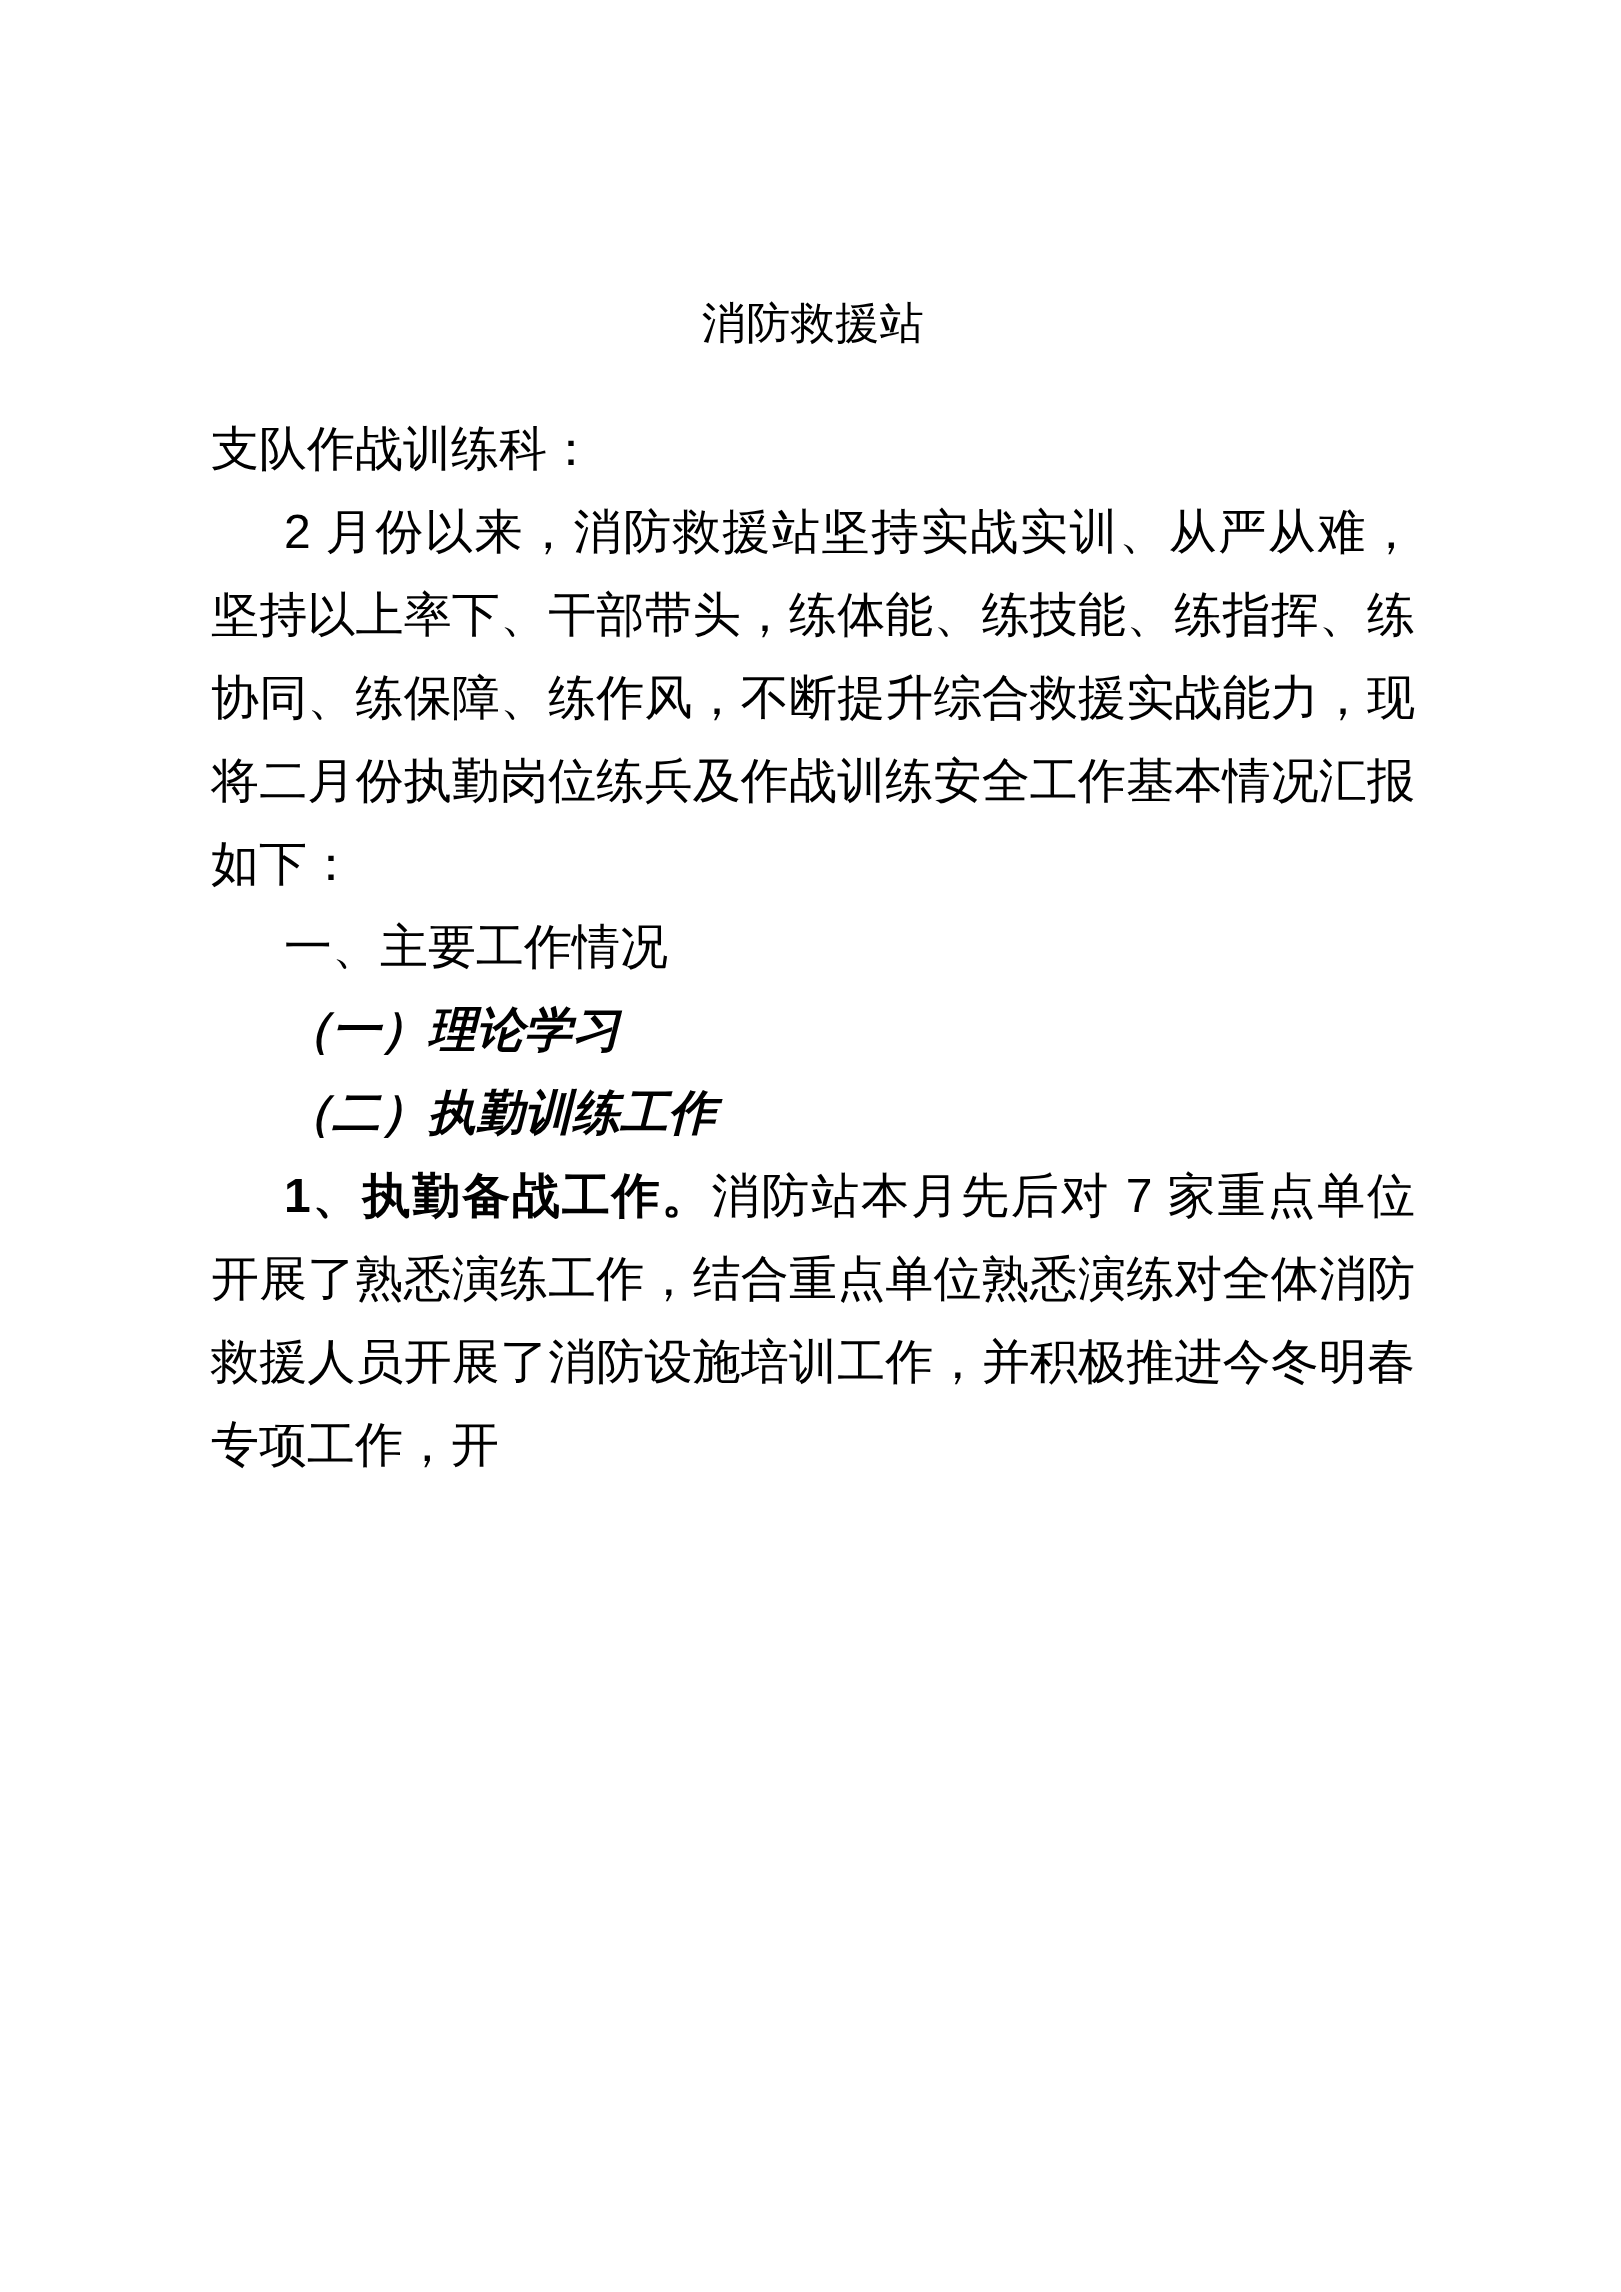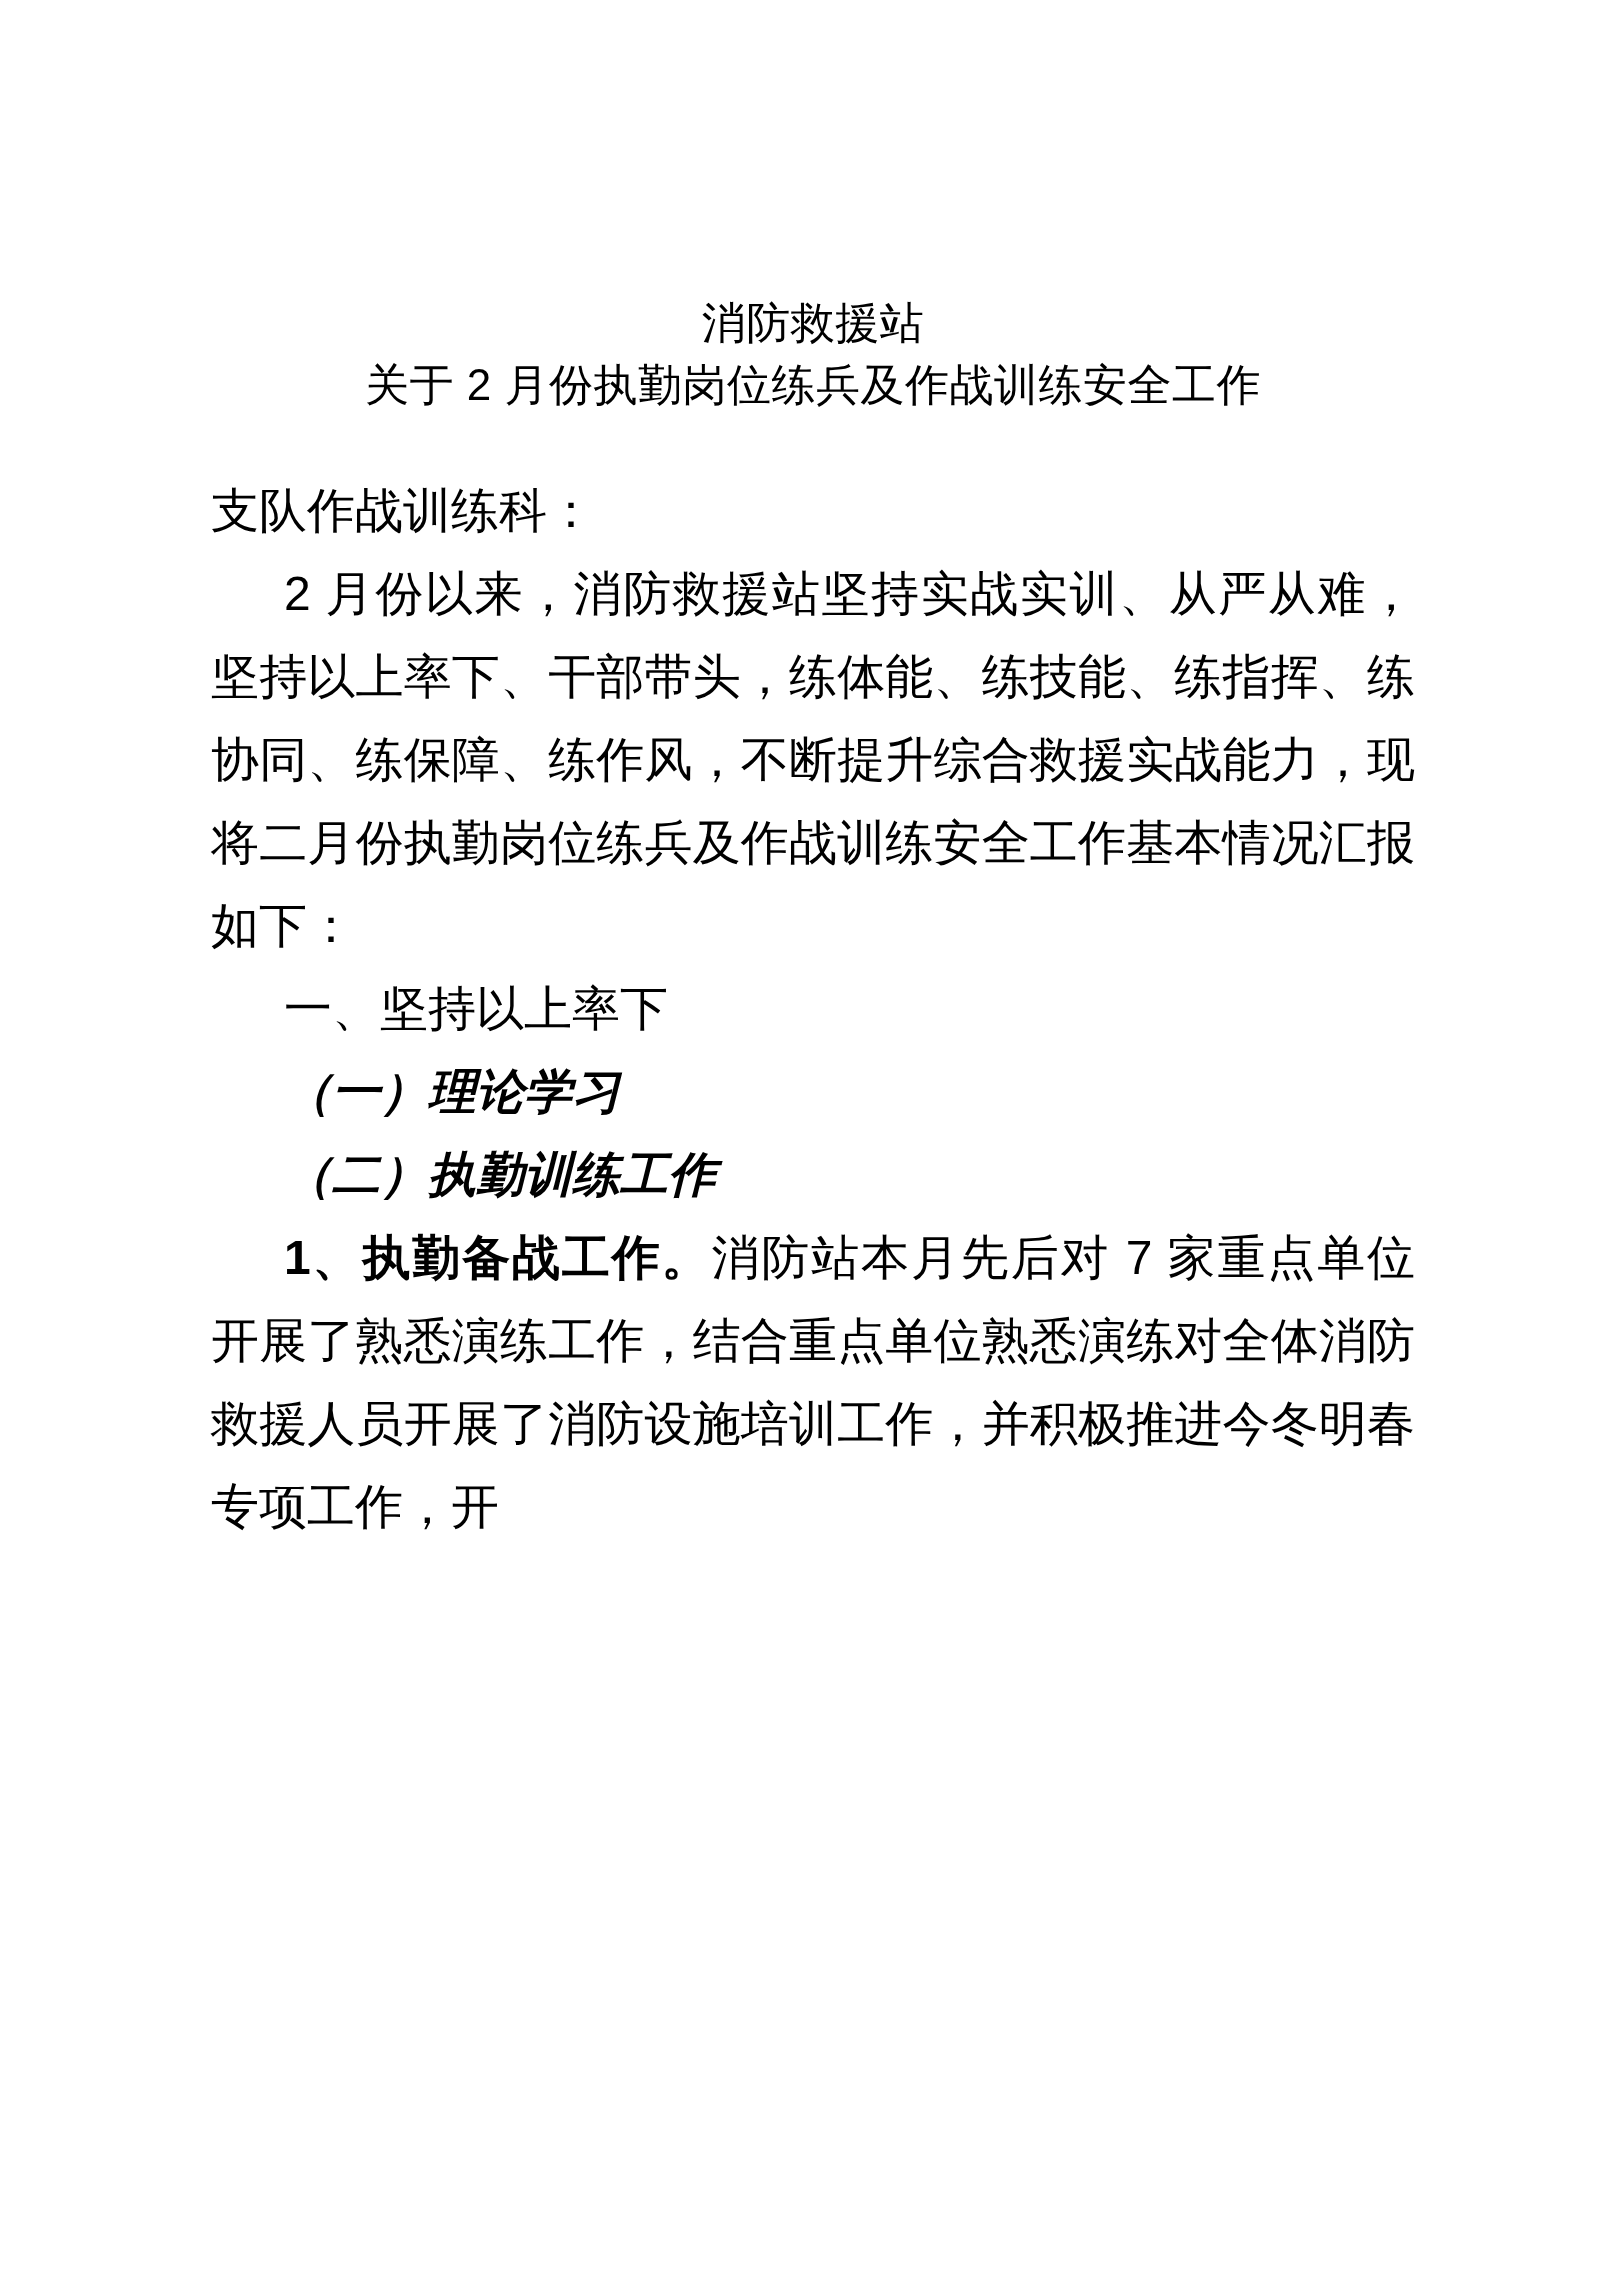--- a/index.html
+++ b/index.html
@@ -77,30 +77,29 @@
   }
 </style>
 </head>
 <body>
 
 <div class="page">
   <div class="content">
 
     <h1 class="doc-title">
       <span class="title-line">消防救援站</span>
-      <span class="title-line">关于 2 月份执勤岗位练兵及作战训练安全工作</span>
     </h1>
 
     <div class="body-block">
 
       <p class="salutation">支队作战训练科：</p>
 
       <p class="indent">2 月份以来，消防救援站坚持实战实训、从严从难，坚持以上率下、干部带头，练体能、练技能、练指挥、练协同、练保障、练作风，不断提升综合救援实战能力，现将二月份执勤岗位练兵及作战训练安全工作基本情况汇报如下：</p>
 
-      <p class="heading-plain">一、坚持以上率下</p>
+      <p class="heading-plain">一、主要工作情况</p>
 
       <p class="heading-bold">（一）理论学习</p>
 
 
       <p class="heading-bold">（二）执勤训练工作</p>
 
       <p class="indent"><span class="b">1、执勤备战工作。</span><span>消防站本月先后对 7 家重点单位开展了熟悉演练工作，结合重点单位熟悉演练对全体消防救援人员开展了消防设施培训工作，并积极推进今冬明春专项工作，开</span></p>
 
     </div>
   </div>

